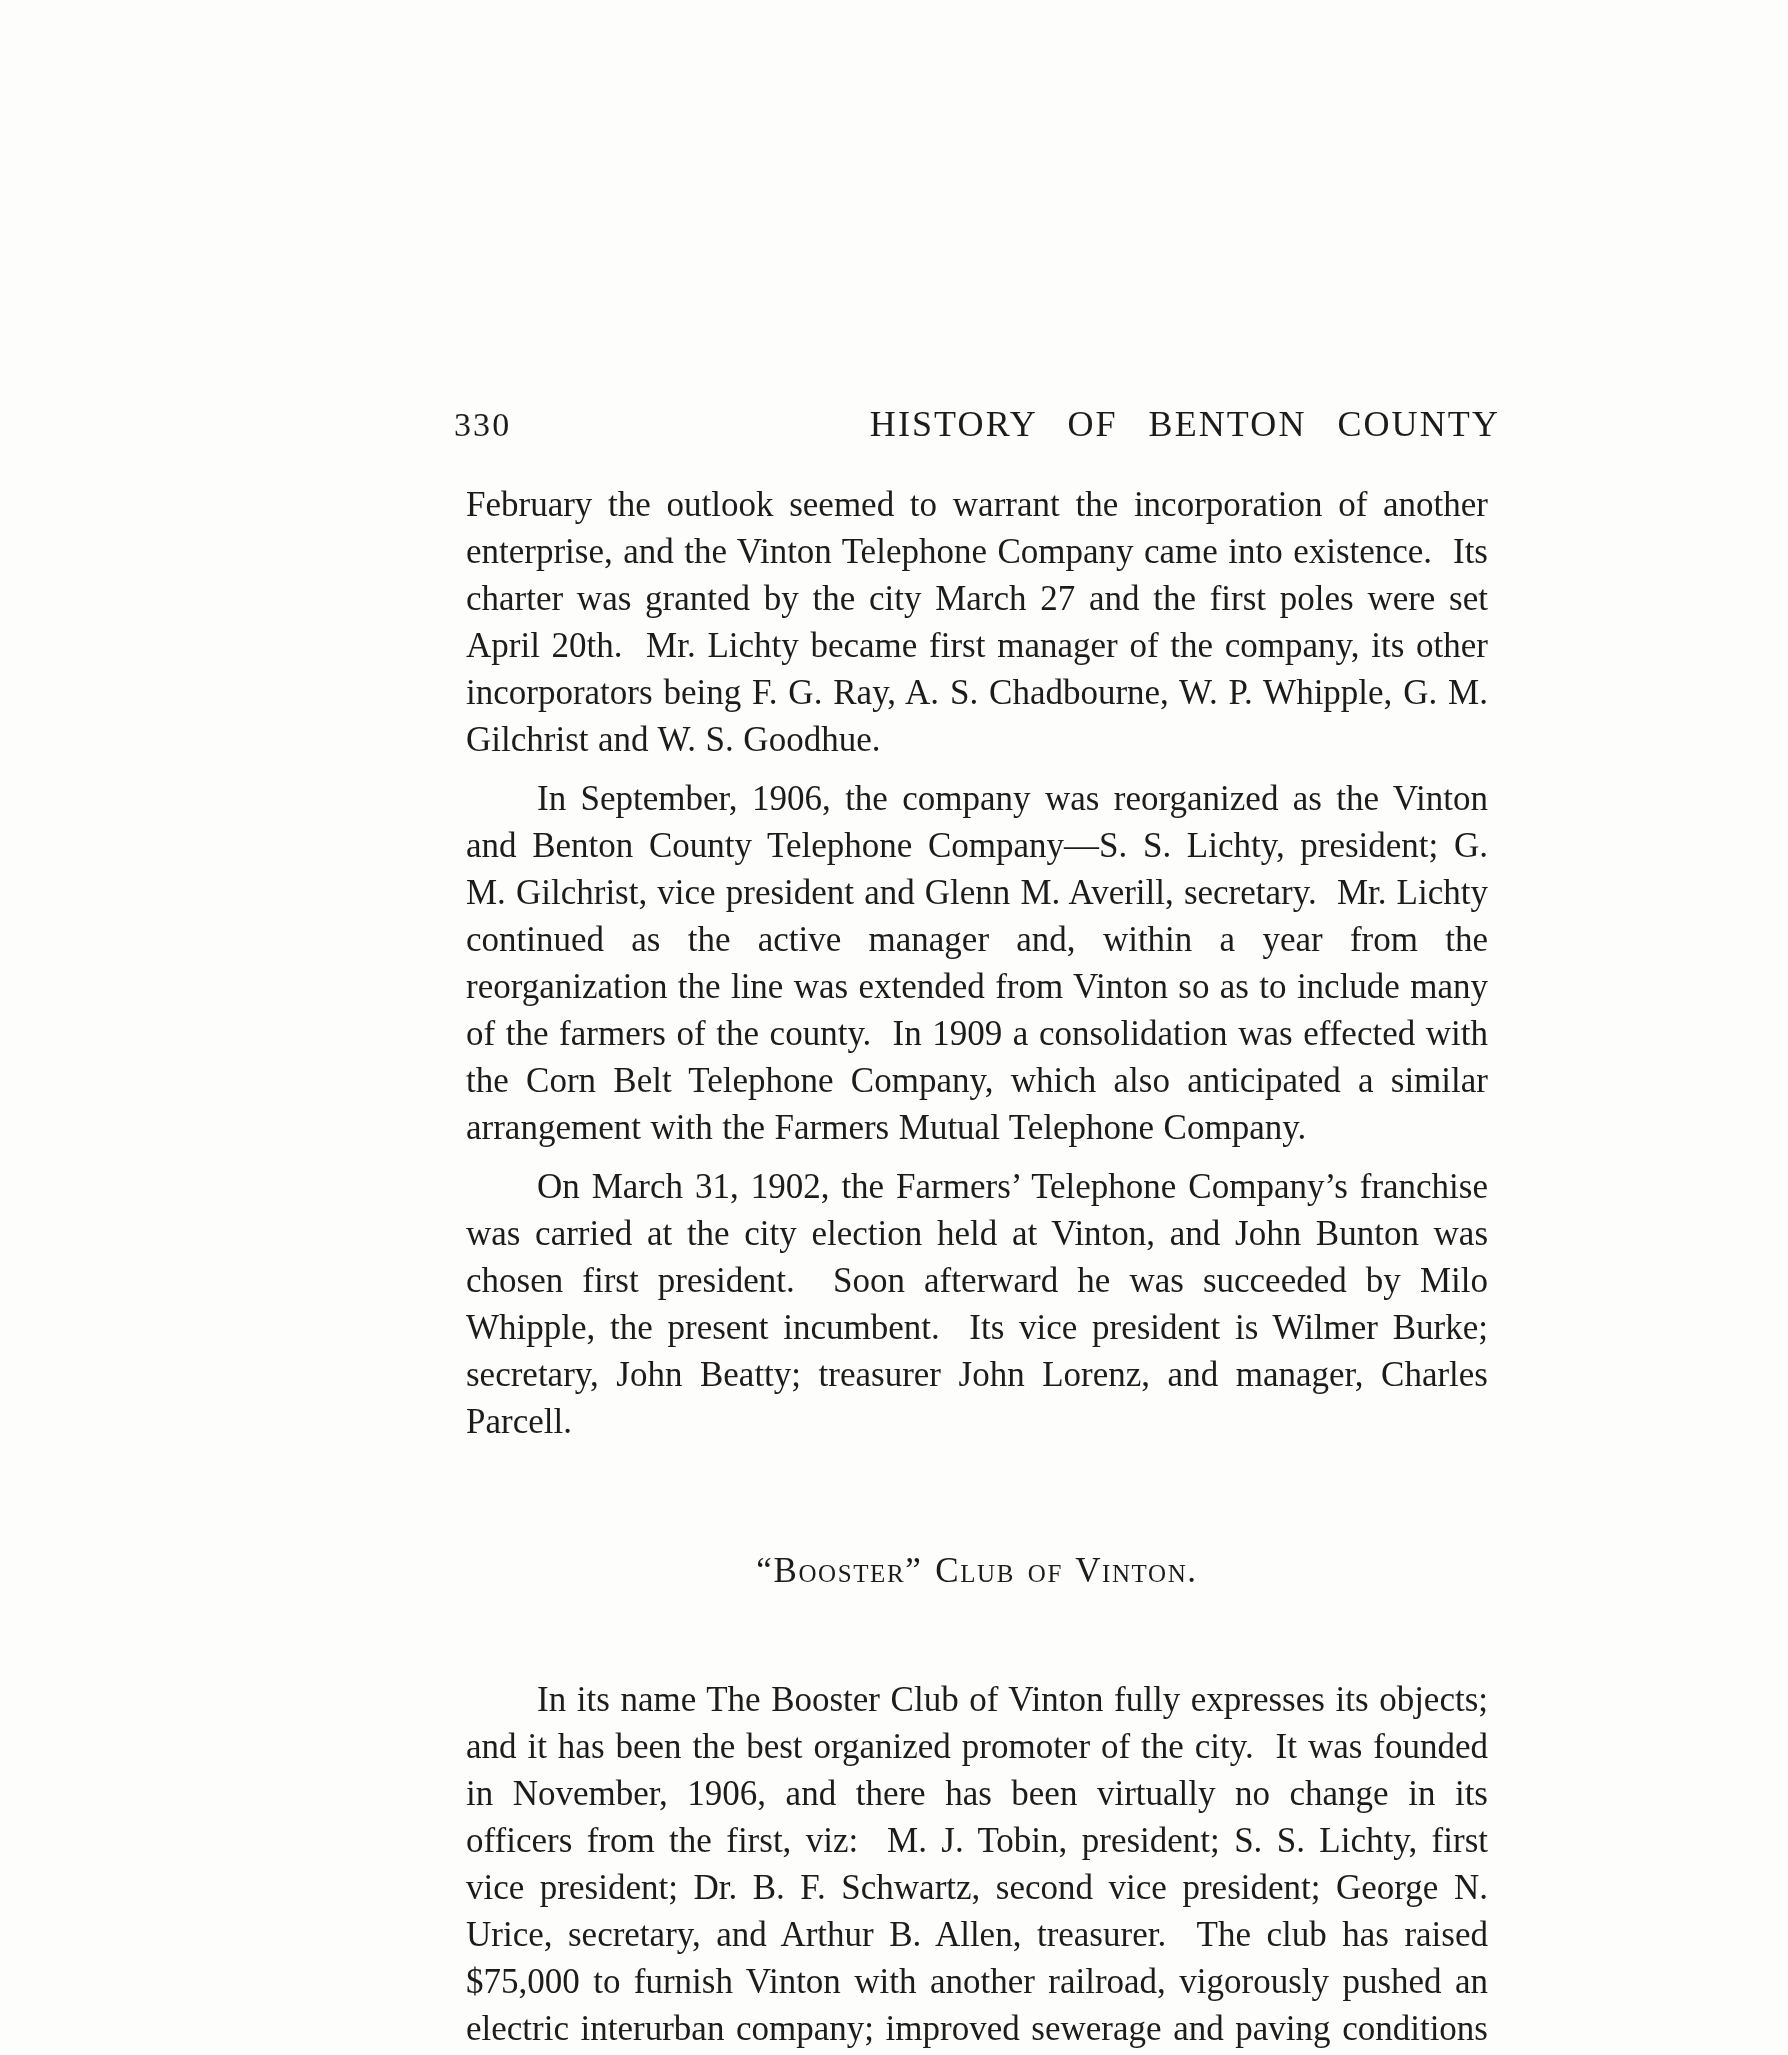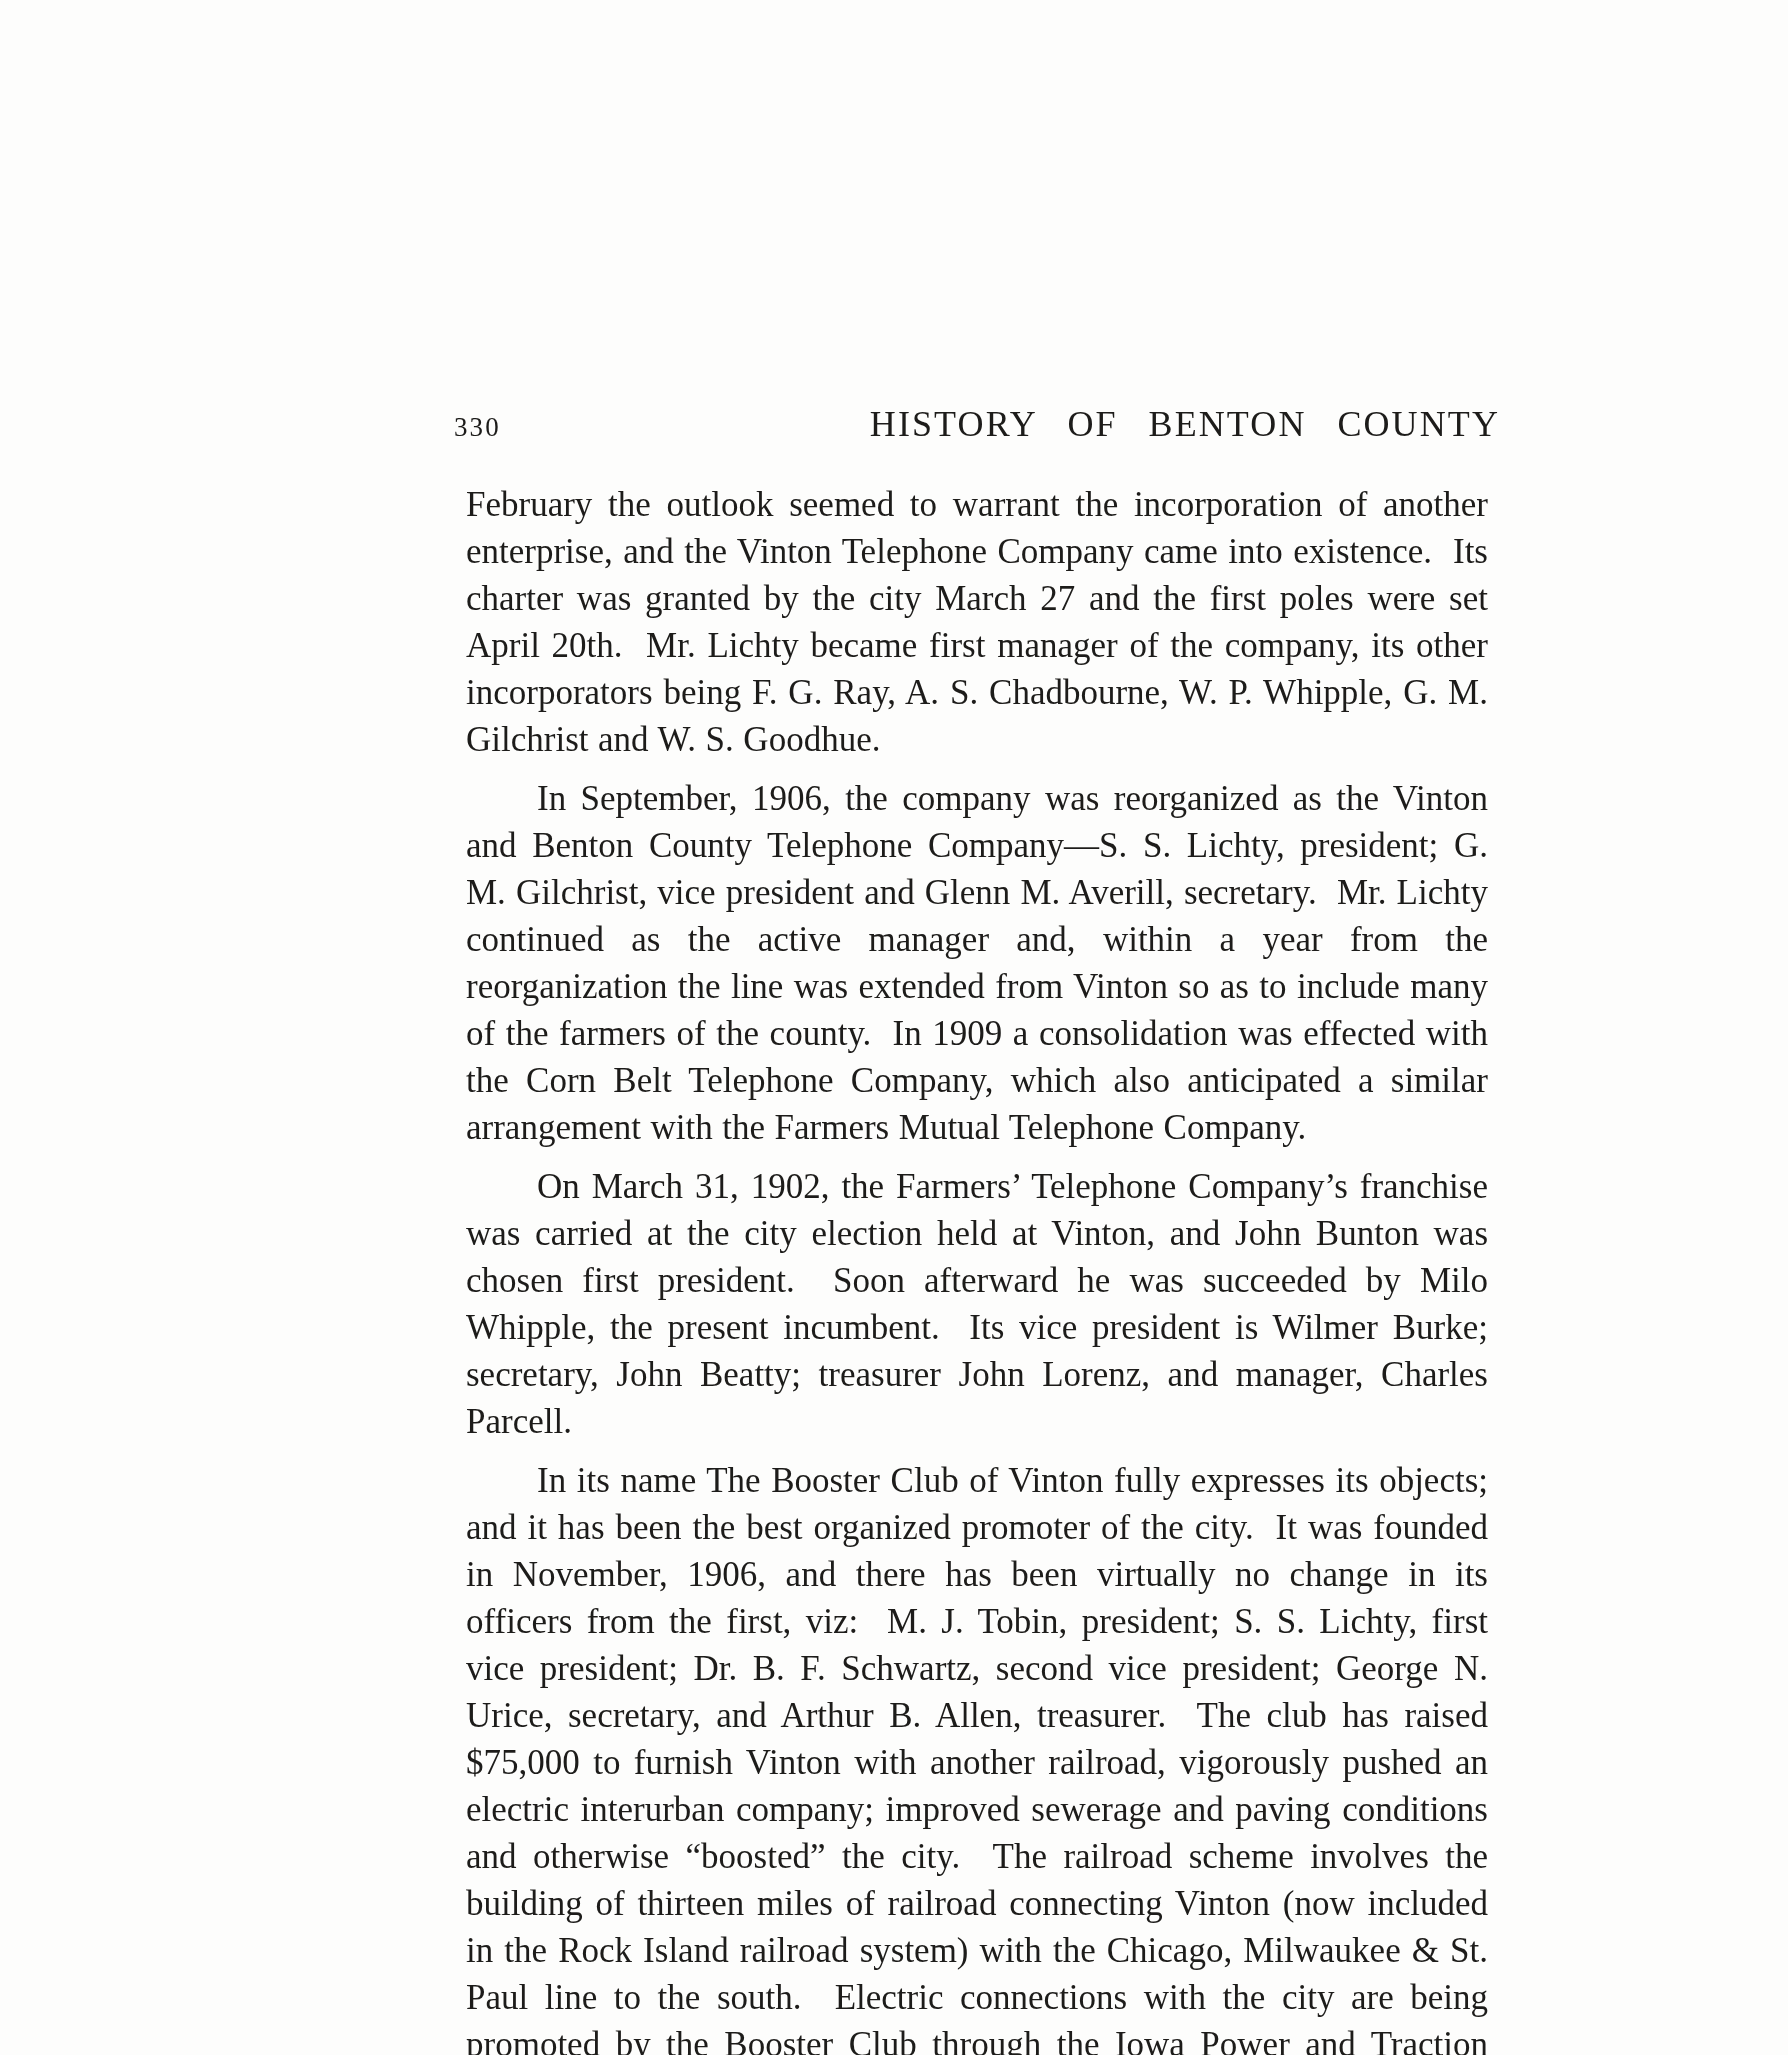--- a/index.html
+++ b/index.html
@@ -24,22 +24,22 @@
     width: 1046px;
   }
   .page-header {
     position: relative;
     height: 46px;
     margin-bottom: 32px;
   }
   .page-number {
     position: absolute;
     left: 0;
-    top: 9px;
-    font-size: 27px;
+    top: 3px;
+    font-size: 34px;
     letter-spacing: 2.1px;
   }
   .running-title {
     display: block;
     text-align: right;
     font-size: 36px;
     letter-spacing: 2.1px;
     word-spacing: 0.55em;
   }
   .para {
@@ -72,18 +72,19 @@
       <span class="page-number">330</span>
       <span class="running-title">HISTORY OF BENTON COUNTY</span>
     </header>
 
     <p class="para no-indent">February the outlook seemed to warrant the incorporation of another enterprise, and the Vinton Telephone Company came into existence.  Its charter was granted by the city March 27 and the first poles were set April 20th.  Mr. Lichty became first manager of the company, its other incorporators being F. G. Ray, A. S. Chadbourne, W. P. Whipple, G. M. Gilchrist and W. S. Goodhue.</p>
 
     <p class="para">In September, 1906, the company was reorganized as the Vinton and Benton County Telephone Company—S. S. Lichty, president; G. M. Gilchrist, vice president and Glenn M. Averill, secretary.  Mr. Lichty continued as the active manager and, within a year from the reorganization the line was extended from Vinton so as to include many of the farmers of the county.  In 1909 a consolidation was effected with the Corn Belt Telephone Company, which also anticipated a similar arrangement with the Farmers Mutual Telephone Company.</p>
 
     <p class="para">On March 31, 1902, the Farmers’ Telephone Company’s franchise was carried at the city election held at Vinton, and John Bunton was chosen first president.  Soon afterward he was succeeded by Milo Whipple, the present incumbent.  Its vice president is Wilmer Burke; secretary, John Beatty; treasurer John Lorenz, and manager, Charles Parcell.</p>
 
+    <h2 class="section-heading">“Booster” Club of Vinton.</h2>
 
     <p class="para">In its name The Booster Club of Vinton fully expresses its objects; and it has been the best organized promoter of the city.  It was founded in November, 1906, and there has been virtually no change in its officers from the first, viz:  M. J. Tobin, president; S. S. Lichty, first vice president; Dr. B. F. Schwartz, second vice president; George N. Urice, secretary, and Arthur B. Allen, treasurer.  The club has raised $75,000 to furnish Vinton with another railroad, vigorously pushed an electric interurban company; improved sewerage and paving conditions and otherwise “boosted” the city.  The railroad scheme involves the building of thirteen miles of railroad connecting Vinton (now included in the Rock Island railroad system) with the Chicago, Milwaukee &amp; St. Paul line to the south.  Electric connections with the city are being promoted by the Booster Club through the Iowa Power and Traction Company, which for a number of years has been extending its system from the south, via Fairfield and Marengo.</p>
 
   </div>
 </div>
 
 
 </body></html>

